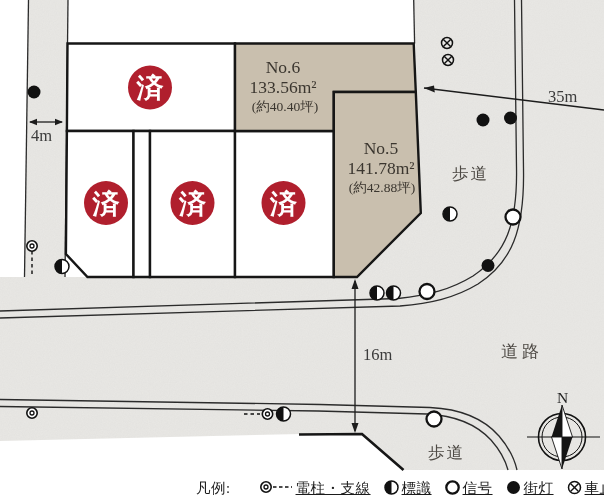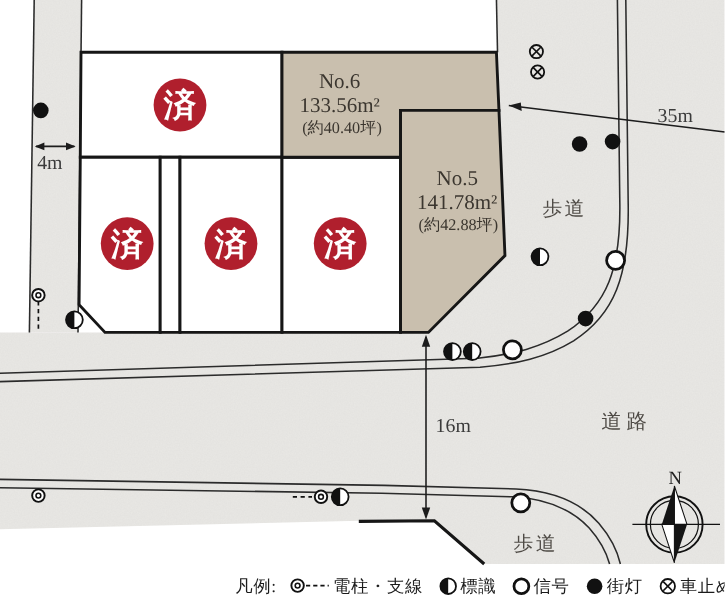--- a/index.html
+++ b/index.html
@@ -7,22 +7,22 @@
     position:relative;width:604px;height:500px;background:#ffffff;
     font-family:"Liberation Serif","DejaVu Serif",serif;overflow:hidden;
   }
   .stage svg.map{position:absolute;left:0;top:0;}
   
   .legend{
     position:absolute;left:196px;top:477px;height:22px;
     display:flex;align-items:center;white-space:nowrap;
     font-size:14.5px;color:#1b1b1b;letter-spacing:0.5px;
   }
-  .legend .prefix{margin-right:9px;}
-  .legend .item{display:flex;align-items:center;margin-right:12px;}
+  .legend .prefix{margin-right:27px;}
+  .legend .item{display:flex;align-items:flex-start;margin-right:12px;text-decoration:underline;}
   .legend .item:last-child{margin-right:0;}
   .legend .icn{display:block;margin-right:2px;}
   
   text{font-family:"Liberation Serif","DejaVu Serif",serif;fill:#3b362f;}
   .lotname{font-size:17.5px;}
   .lotarea{font-size:17.5px;}
   .lottsubo{font-size:13.5px;}
   .dimtext{font-size:16.5px;fill:#3b3b3b;}
   .roadtext{font-size:17px;fill:#4e4a45;letter-spacing:4px;}
   .walktext{font-size:16.5px;fill:#4e4a45;letter-spacing:2px;}

